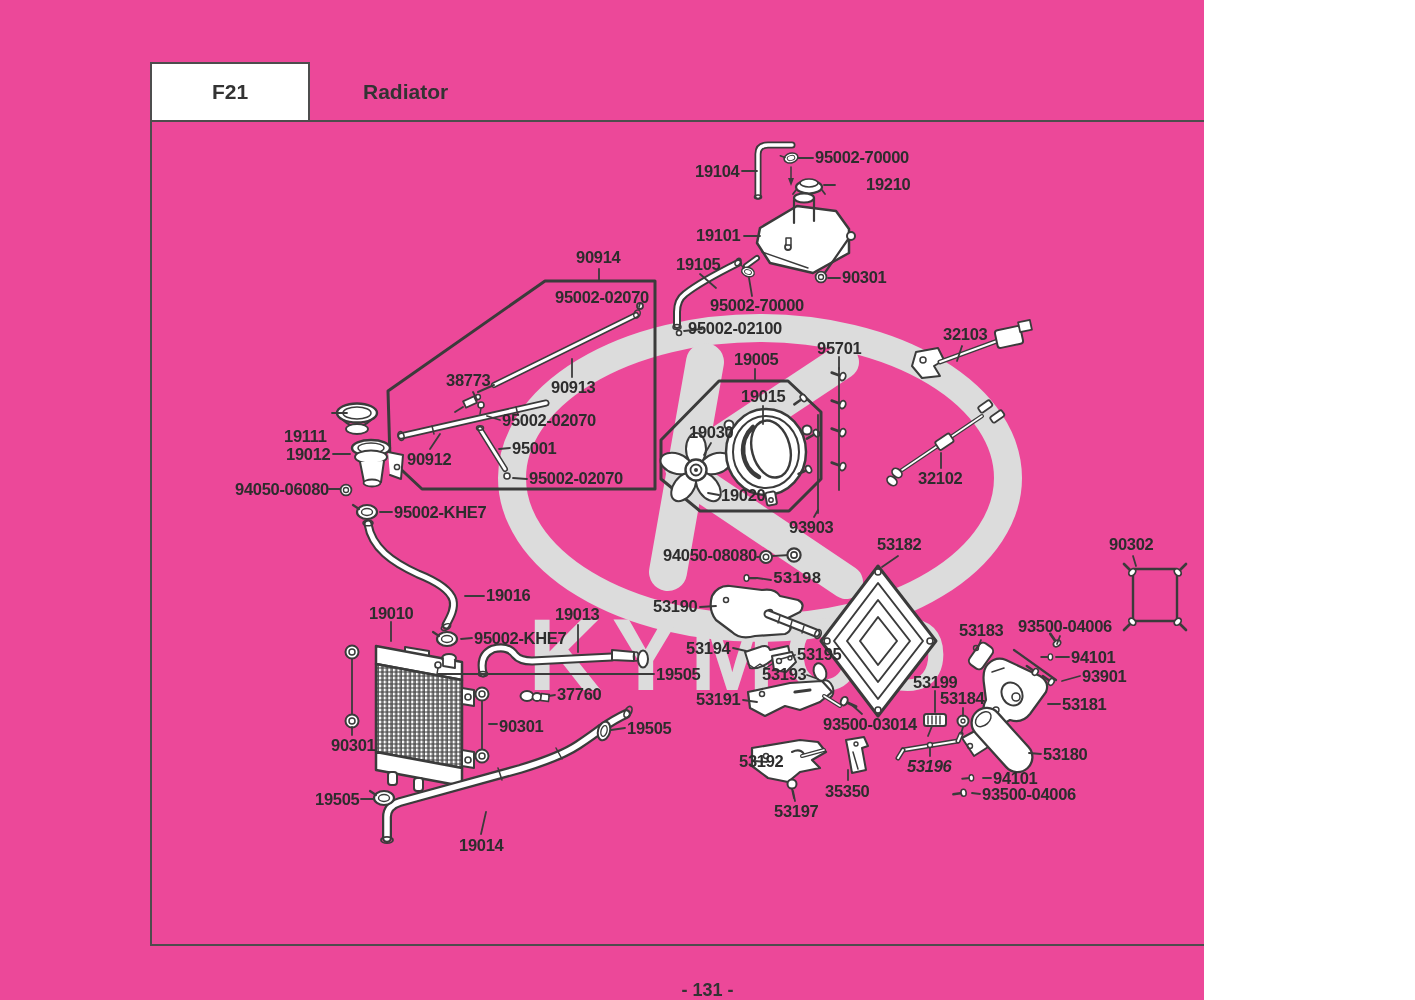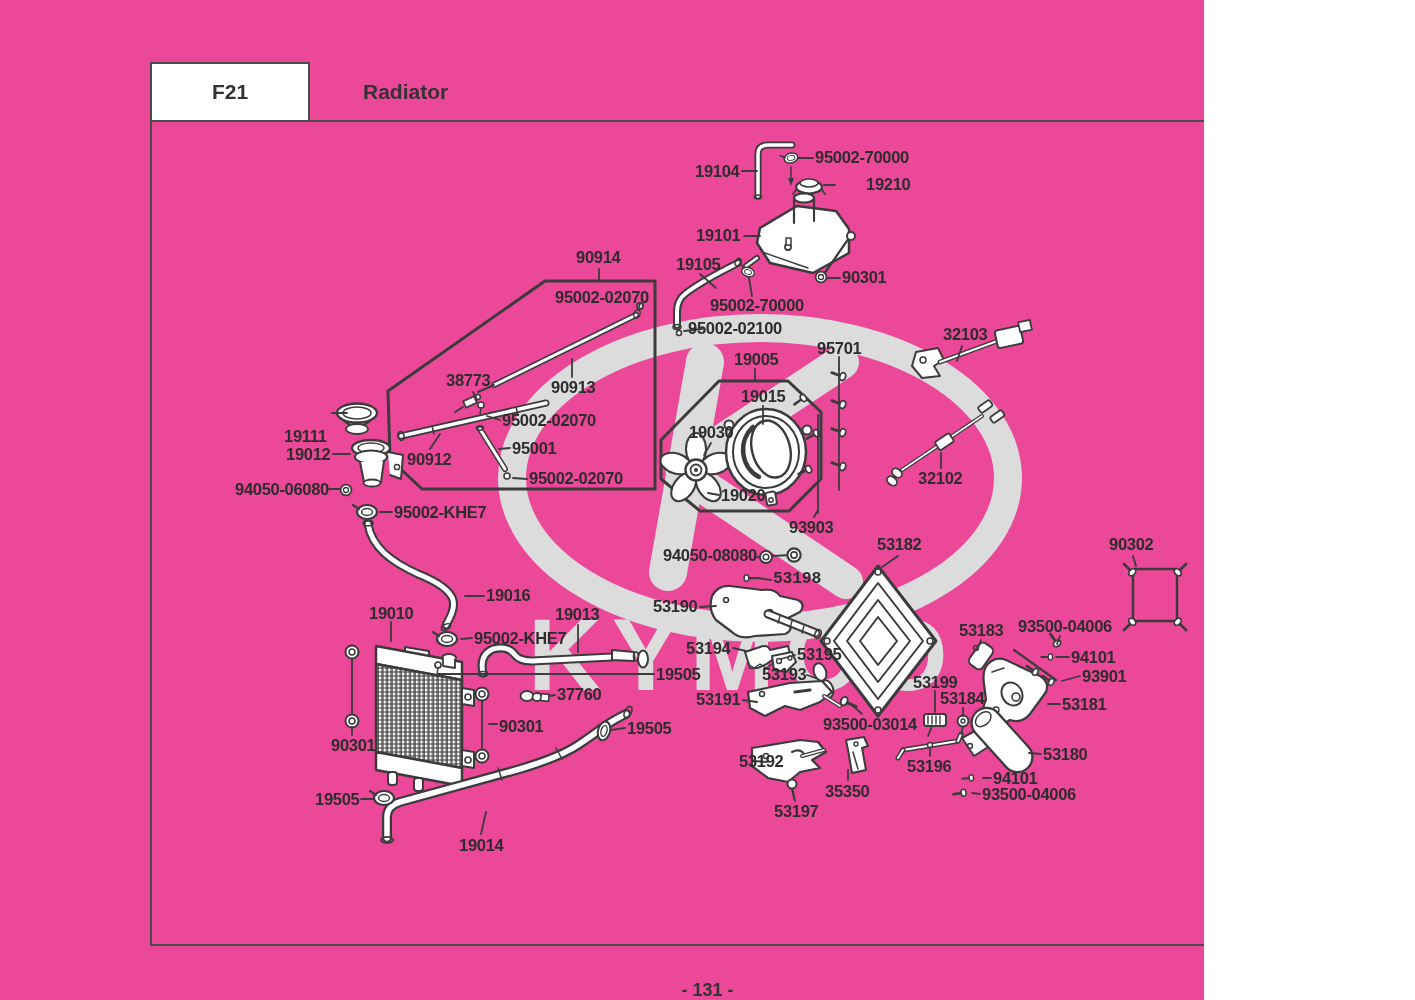--- a/index.html
+++ b/index.html
@@ -502,21 +502,21 @@
       <div class="plabel" style="left: 557px; top: 685px;">37760</div>
       <div class="plabel" style="left: 940px; top: 689px;">53184</div>
       <div class="plabel" style="left: 696px; top: 690px;">53191</div>
       <div class="plabel" style="left: 1062px; top: 695px;">53181</div>
       <div class="plabel" style="left: 823px; top: 715px;">93500-03014</div>
       <div class="plabel" style="left: 499px; top: 717px;">90301</div>
       <div class="plabel" style="left: 627px; top: 719px;">19505</div>
       <div class="plabel" style="left: 331px; top: 736px;">90301</div>
       <div class="plabel" style="left: 1043px; top: 745px;">53180</div>
       <div class="plabel" style="left: 707px; top: 752px; margin-left: 32px;">53192</div>
-      <div class="plabel" style="left: 907px; top: 757px;">53196</div>
+      <div class="plabel" style="left: 907px; top: 757px; font-style: italic;">53196</div>
       <div class="plabel" style="left: 993px; top: 769px;">94101</div>
       <div class="plabel" style="left: 825px; top: 782px;">35350</div>
       <div class="plabel" style="left: 982px; top: 785px;">93500-04006</div>
       <div class="plabel" style="left: 315px; top: 790px;">19505</div>
       <div class="plabel" style="left: 774px; top: 802px;">53197</div>
       <div class="plabel" style="left: 459px; top: 836px;">19014</div>
     </div>
 
   <div class="page-number">- 131 -</div>
 </div>

